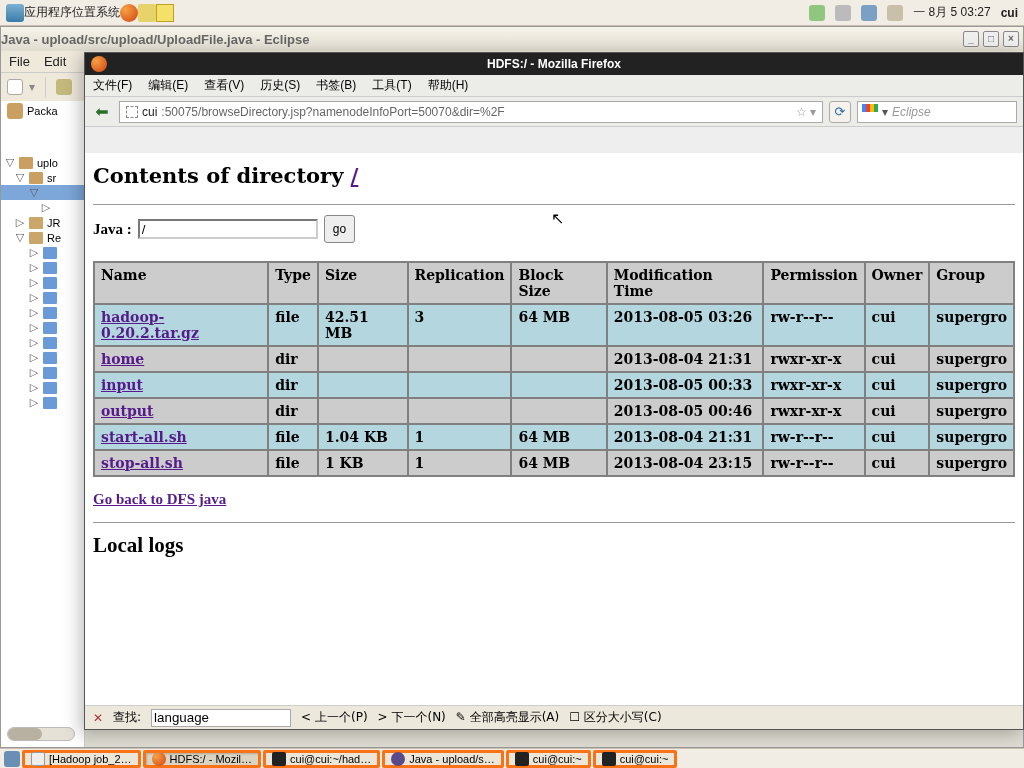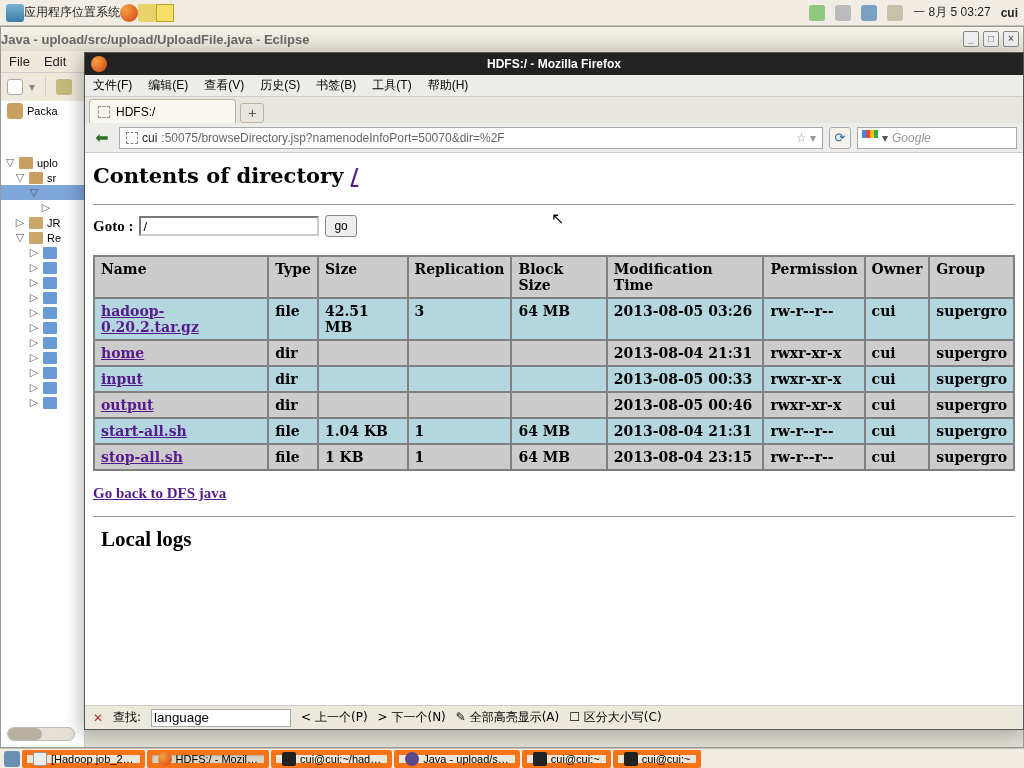--- a/index.html
+++ b/index.html
@@ -50,41 +50,41 @@
 .gico { width:16px; height:16px; display:flex;}
 .gico span{width:8px;height:8px;}
 
 .ff-content { position:absolute; top:100px; left:0; right:0; bottom:0; background:#fff; overflow:hidden; font-family: "DejaVu Sans", sans-serif; padding:0 0 0 0;}
 .page { padding:6px 8px 0 8px; }
 h2.dirtitle { margin:4px 0 16px 0; font-size:21px; font-weight:bold; font-family: "DejaVu Serif", serif;}
 h2.dirtitle a { color:#551a8b;}
 hr.thin { border:none; border-top:1px solid #999; margin:4px 0 10px 0;}
 .gotorow { display:flex; align-items:center; gap:6px; font-size:15px; font-weight:bold; font-family:serif; margin-bottom:18px;}
 .gotorow input[type=text]{height:20px;width:180px;border:2px inset #ccc;}
-.gotorow .gobtn{height:22px;padding:0 8px;border:1px solid #888;background:#eee;border-radius:3px;font-size:12px;}
+.gotorow .gobtn{height:28px;padding:0 8px;border:1px solid #888;background:#eee;border-radius:3px;font-size:12px;}
 
 table.listing { border-collapse:collapse; width:100%; font-size:14px; font-weight:bold; font-family:"DejaVu Serif", serif;}
 table.listing th, table.listing td { border:2px solid #808080; padding:4px 6px; text-align:left; vertical-align:top;}
 table.listing th { background:#ccc;}
 table.listing td { background:#ccc;}
 tr.filerow td{ background:#b4d7df;}
 td.fname a{ color:#551a8b; text-decoration:underline;}
 a.back { color:#551a8b; text-decoration:underline; font-size:15px; font-family:serif; font-weight:bold;}
-h2.local { font-size:21px; font-weight:bold; font-family:serif; margin:8px 0 0 8px;}
+h2.local { font-size:21px; font-weight:bold; font-family:serif; margin:8px 0 0 0;}
 
 .cursor { position:absolute; left:466px; top:156px; font-size:16px; color:#000; pointer-events:none;}
 
 
 .findbar { position:absolute; bottom:0; left:0; right:0; height:24px; background:#ece8dc; border-top:1px solid #ccc; display:flex; align-items:center; gap:10px; padding:0 8px; font-size:12px;}
 .findbar input{height:18px;width:140px;border:1px solid #aaa;}
 .findbar .close{color:#a33;font-weight:bold;}
 
 
 .taskbar { position:absolute; left:0; right:0; bottom:0; height:20px; background:#f1ece4; border-top:1px solid #c9c0b1; display:flex; align-items:center; padding:0 4px; gap:2px; font-size:11px;}
-.taskbtn { height:18px; border:5px solid #f97316; background:#ece6d8; padding:0 6px; display:flex; align-items:center; gap:4px; border-radius:2px;}
+.taskbtn { height:18px; border:3px solid #f97316; background:#ece6d8; padding:0 6px; display:flex; align-items:center; gap:4px; border-radius:2px;}
 .taskbtn.active{background:#dcd4c2; box-shadow:inset 1px 1px 2px rgba(0,0,0,.2);}
 .tb-ico { width:14px;height:14px;background:#888;border-radius:2px;}
 </style>
 </head>
 <body>
 
 <div class="gnome-panel">
   <div class="gnome-left">
     <span class="gnome-ico" style="background:linear-gradient(#7ab1d1,#3a7ca8);border-radius:3px;"></span>
     <span class="gnome-item">应用程序</span>
@@ -215,56 +215,49 @@
   </div>
   <div class="ff-menu">
     <span>文件(F)</span>
     <span>编辑(E)</span>
     <span>查看(V)</span>
     <span>历史(S)</span>
     <span>书签(B)</span>
     <span>工具(T)</span>
     <span>帮助(H)</span>
   </div>
-  <div class="ff-tabs">
-    <div class="ff-tab">
-      <span class="dotted"></span>
-      <span>HDFS:/</span>
-    </div>
-    <div class="newtab">+</div>
-  </div>
   <div class="ff-nav">
     <span class="navarrow">⬅</span>
     <div class="urlbar">
       <span class="dotted"></span>
       <span class="host">cui</span>
         <span>:50075/browseDirectory.jsp?namenodeInfoPort=50070&amp;dir=%2F</span>
       <span class="star">☆ ▾</span>
     </div>
     <span class="reload-btn">⟳</span>
     <div class="searchbar">
       <span class="gico">
           <span style="background:#4285f4"></span>
           <span style="background:#ea4335"></span>
           <span style="background:#fbbc05"></span>
           <span style="background:#34a853"></span>
         </span>
       <span style="color:#555;font-style:normal;">▾</span>
-      <span>Google</span>
+      <span>Eclipse</span>
     </div>
   </div>
 
   <div class="ff-content">
     <div class="page">
       <h2 class="dirtitle">
         <span>Contents of directory </span><a href="#">/</a>
       </h2>
       <hr class="thin">
       <div class="gotorow">
-        <span>Goto : </span>
+        <span>Java : </span>
         <input type="text" value="/" style="">
         <button class="gobtn">go</button>
       </div>
 
       <table class="listing">
         <thead>
             <tr>
           <th>Name</th>
           <th>Type</th>
           <th>Size</th>

